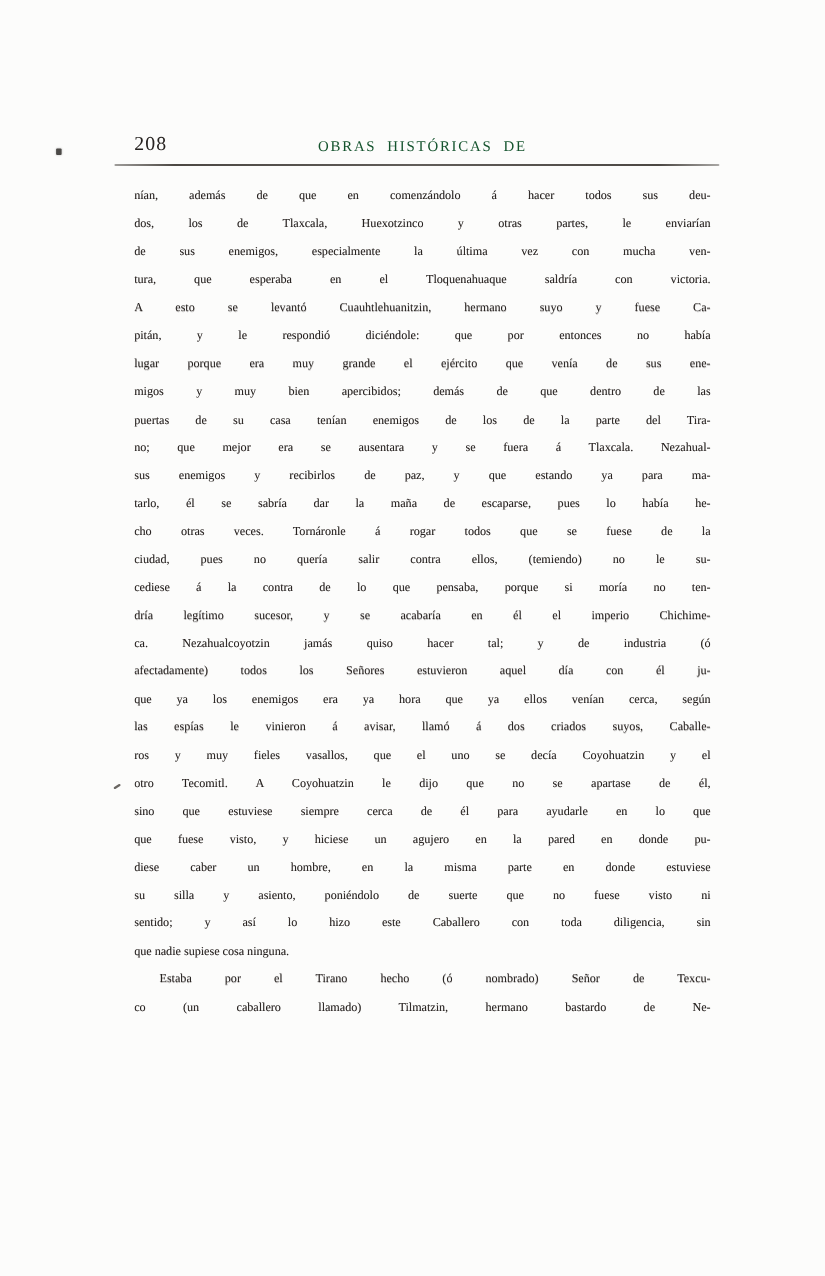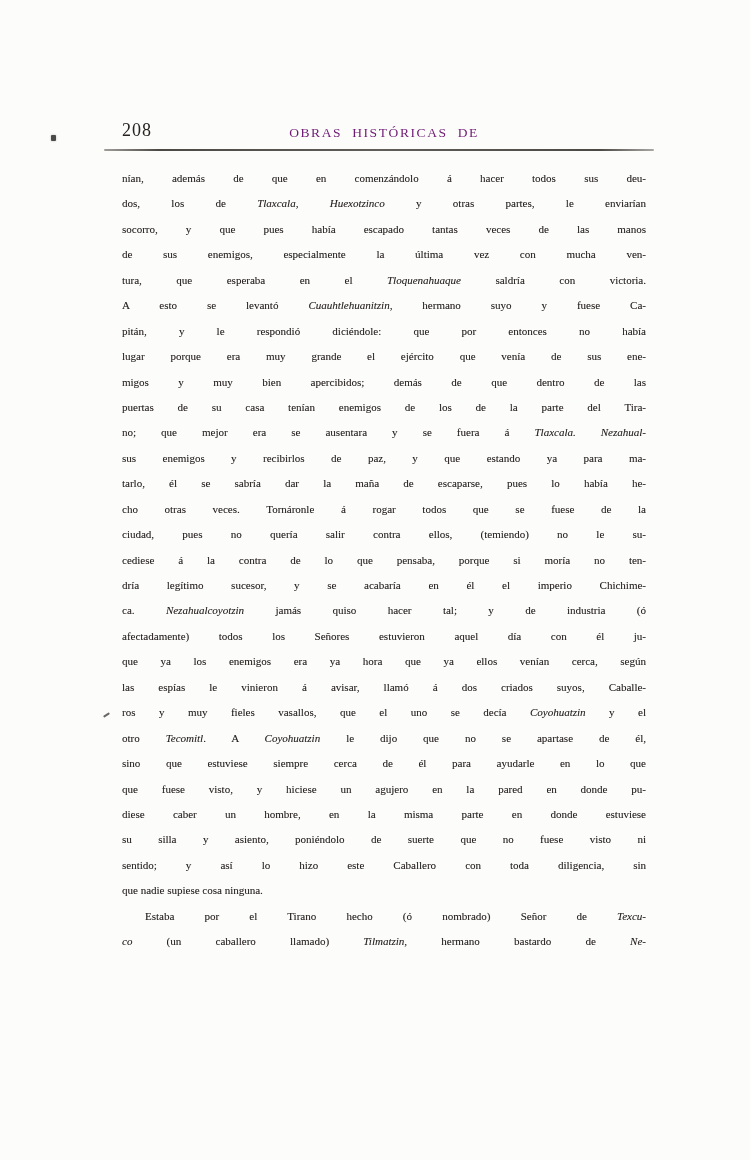--- a/index.html
+++ b/index.html
@@ -27,21 +27,21 @@
   }
   .running-title {
     position: absolute;
     left: 122px;
     top: 125px;
     width: 524px;
     text-align: center;
     font-size: 13.5px;
     letter-spacing: 1.6px;
     word-spacing: 5px;
-    color: #701a75;
+    color: #14532d;
   }
   .header-rule {
     position: absolute;
     left: 104px;
     top: 149px;
     width: 550px;
     height: 2px;
     border-radius: 1px;
     background: linear-gradient(90deg,
       rgba(45,40,35,0.45) 0%,
@@ -66,21 +66,20 @@
     text-align: justify;
     text-align-last: justify;
   }
   .line.short {
     text-align-last: left;
   }
   .line.indent {
     text-indent: 23px;
   }
   .it {
-    font-style: italic;
   }
   
   .speck {
     position: absolute;
     left: 51px;
     top: 135px;
     width: 5px;
     height: 6px;
     background: #2e2b28;
     opacity: 0.85;
@@ -106,21 +105,20 @@
 
   <div class="pagenum">208</div>
 
   <div class="running-title">OBRAS HISTÓRICAS DE</div>
 
   <div class="header-rule"></div>
 
   <div class="textblock">
       <div class="line"><span>nían, además de que en comenzándolo á hacer todos sus deu-</span></div>
       <div class="line"><span>dos, los de </span><span class="it">Tlaxcala</span><span>, </span><span class="it">Huexotzinco</span><span> y otras partes, le enviarían</span></div>
-      <div class="line"><span>socorro, y que pues había escapado tantas veces de las manos</span></div>
       <div class="line"><span>de sus enemigos, especialmente la última vez con mucha ven-</span></div>
       <div class="line"><span>tura, que esperaba en el </span><span class="it">Tloquenahuaque</span><span> saldría con victoria.</span></div>
       <div class="line"><span>A esto se levantó </span><span class="it">Cuauhtlehuanitzin</span><span>, hermano suyo y fuese Ca-</span></div>
       <div class="line"><span>pitán, y le respondió diciéndole: que por entonces no había</span></div>
       <div class="line"><span>lugar porque era muy grande el ejército que venía de sus ene-</span></div>
       <div class="line"><span>migos y muy bien apercibidos; demás de que dentro de las</span></div>
       <div class="line"><span>puertas de su casa tenían enemigos de los de la parte del Tira-</span></div>
       <div class="line"><span>no; que mejor era se ausentara y se fuera á </span><span class="it">Tlaxcala. </span><span class="it">Nezahual-</span></div>
       <div class="line"><span>sus enemigos y recibirlos de paz, y que estando ya para ma-</span></div>
       <div class="line"><span>tarlo, él se sabría dar la maña de escaparse, pues lo había he-</span></div>

